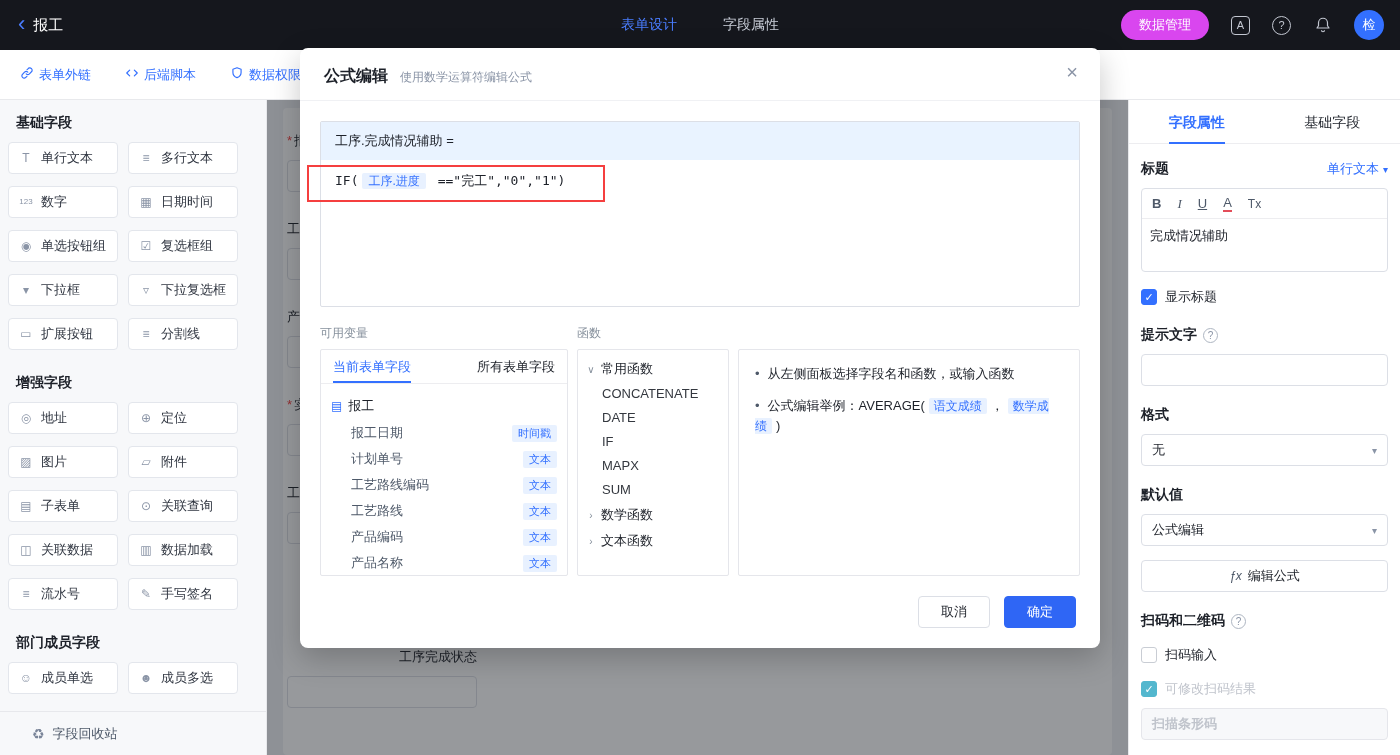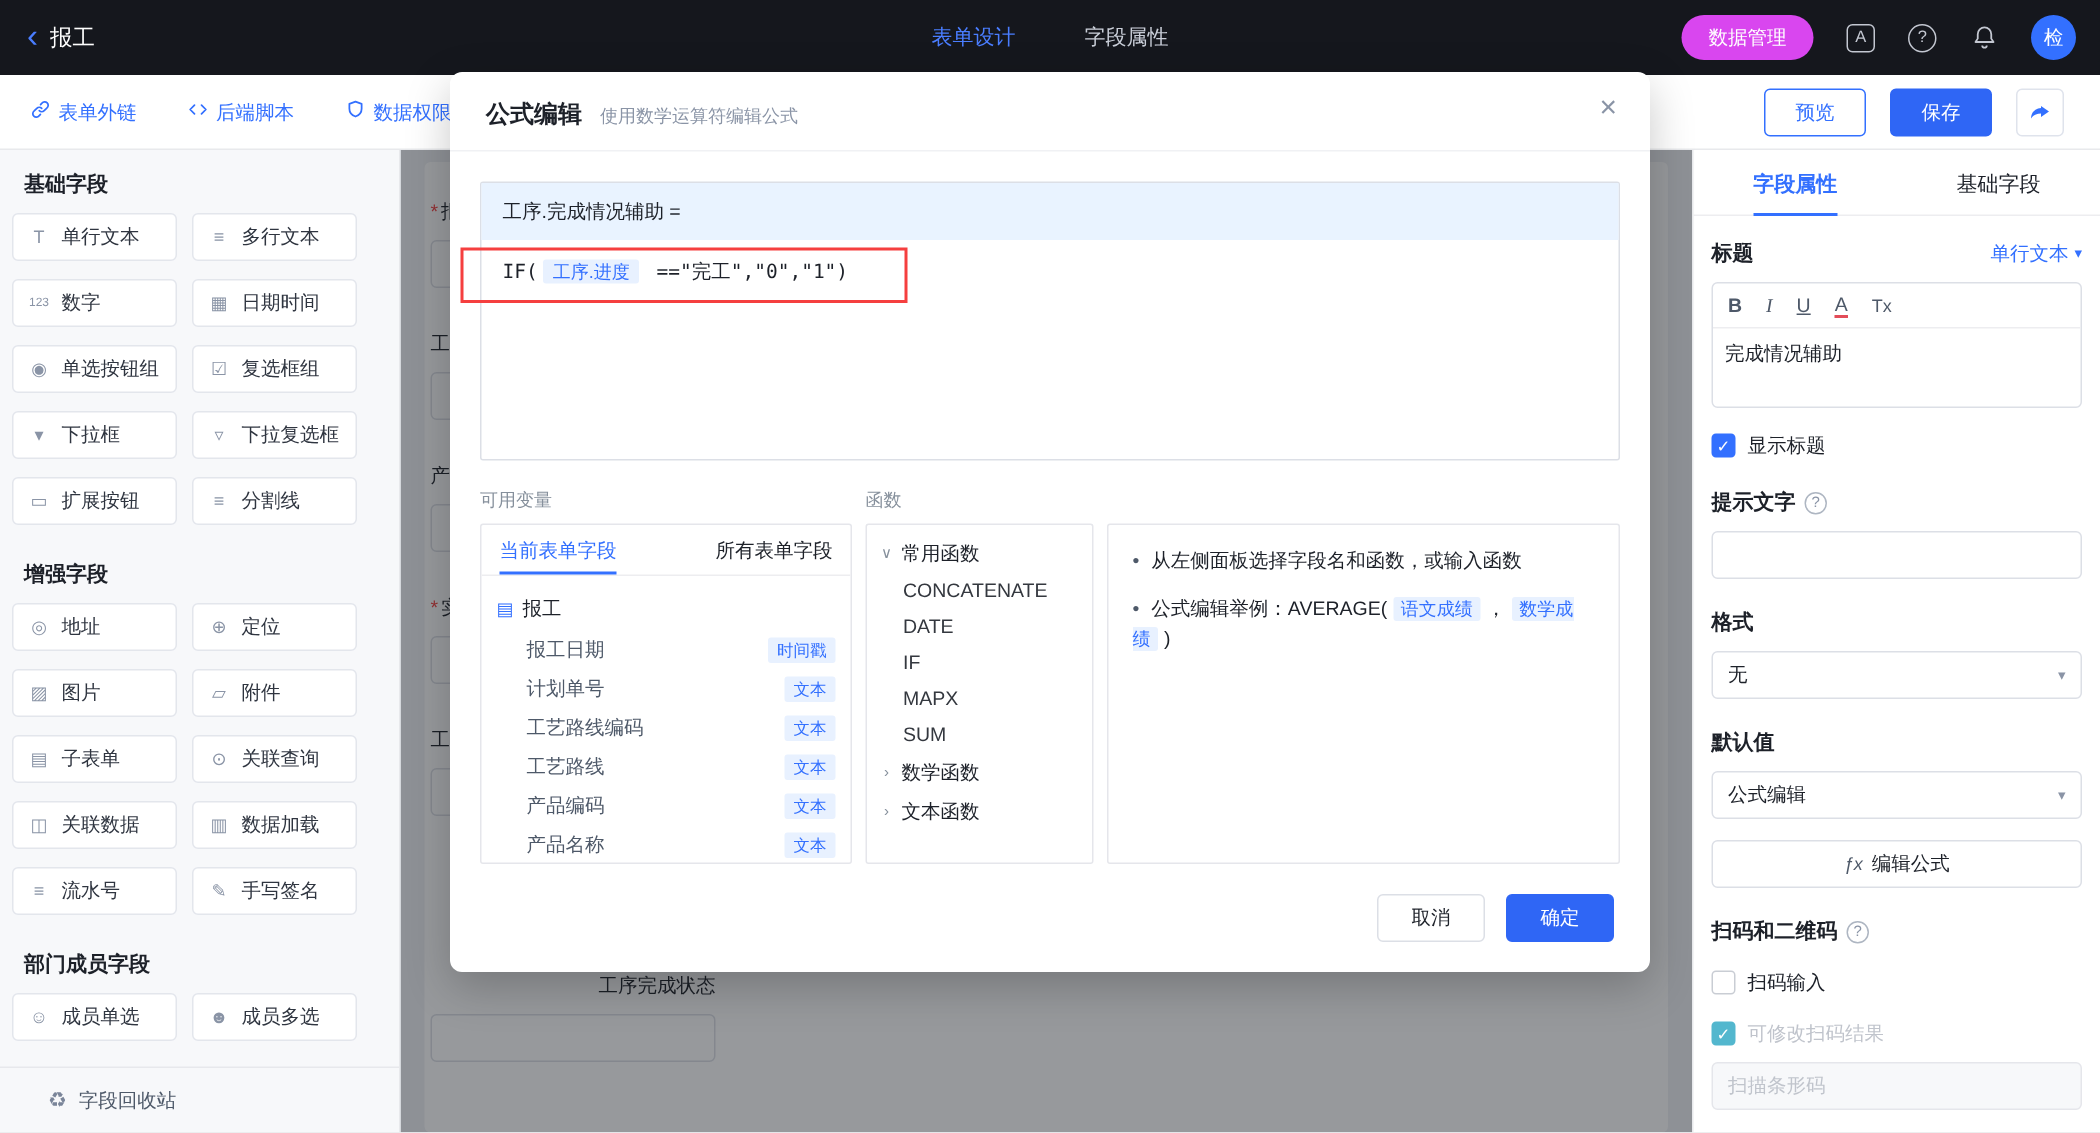--- a/index.html
+++ b/index.html
@@ -78,21 +78,21 @@
   .rt.a { border-bottom:2px solid #e34d59; line-height:14px; }
   .rt.t { font-size:12px; }
   .rich-content { height:52px; padding:8px; font-size:13px; color:#1d2129; }
   .chk-row { display:flex; align-items:center; gap:8px; font-size:13px; color:#1d2129; margin-top:16px; }
   .chk { width:16px; height:16px; border:1px solid #c9cdd4; border-radius:3px; background:#fff; display:inline-flex; align-items:center; justify-content:center; font-size:11px; color:transparent; flex:none; }
   .chk.checked { background:#3370ff; border-color:#3370ff; color:#fff; }
   .chk.checked.dis { background:#53b7ce; border-color:#53b7ce; }
   .chk-row.disabled span:last-child { color:#c0c4cc; }
   .p-label-row { display:flex; align-items:center; gap:6px; margin-top:20px; }
   .q-icon { width:15px; height:15px; border:1px solid #aeb6c2; border-radius:50%; color:#8a94a6; font-size:10px; display:inline-flex; align-items:center; justify-content:center; }
-  .p-input { height:32px; margin-top:10px; border:1px solid #dcdfe6; border-radius:4px; background:#fff; display:flex; align-items:center; padding:0 10px; font-size:13px; }
+  .p-input { height:32px; margin-top:10px; border:1px solid #dcdfe6; border-radius:4px; background:#fff; display:flex; align-items:center; padding:0 10px; font-size:13px;font-weight:bold; }
   .p-input.disabled { background:#f7f8fa; border-color:#e5e6eb; }
   .ph { color:#c0c4cc; }
   .p-select { height:32px; margin-top:10px; border:1px solid #dcdfe6; border-radius:4px; background:#fff; display:flex; align-items:center; justify-content:space-between; padding:0 10px; font-size:13px; color:#1d2129; }
   .p-select .caret { color:#8a94a6; }
   .fx-btn { width:100%; height:32px; margin-top:14px; border:1px solid #dcdfe6; border-radius:4px; background:#fff; display:flex; align-items:center; justify-content:center; gap:6px; font-size:13px; color:#1d2129; font-family:inherit; }
   .fx { color:#4e5969; font-style:italic; font-size:12px; }
 
   
   .modal { position:absolute; left:300px; top:48px; width:800px; background:#fff; border-radius:8px; box-shadow:0 10px 30px rgba(0,0,0,0.22); z-index:20; }
   .m-head { position:relative; padding:18px 24px 13px; border-bottom:1px solid #f0f1f4; display:flex; align-items:baseline; }
@@ -181,29 +181,20 @@
             </svg></span>
         <span data-interactable="false">后端脚本</span>
       </span>
       <span class="tb-item" data-interactable="true">
         <span data-interactable="false"><svg width="14" height="14" viewBox="0 0 24 24">
               <path d="M12 3l7 2.5V11c0 4.5-3 7.5-7 9-4-1.5-7-4.5-7-9V5.5z" fill="none" stroke="#3370ff" stroke-width="2" stroke-linejoin="round"></path>
             </svg></span>
         <span data-interactable="false">数据权限</span>
       </span>
     </div>
-    <div class="tb-right" data-interactable="false">
-      <button class="btn-outline" data-interactable="true">预览</button>
-      <button class="btn-primary" data-interactable="true">保存</button>
-      <span class="share-btn" data-interactable="true">
-        <svg width="16" height="16" viewBox="0 0 24 24">
-            <path d="M13 5.5L21 11l-8 5.5v-3.6c-4.5 0-7.6 1.6-10 5.1.3-6.5 4.3-10.4 10-10.6z" fill="#3370ff"></path>
-          </svg>
-      </span>
-    </div>
   </div>
 
   <div class="body" data-interactable="false">
 
     <aside class="sidebar" data-interactable="false">
       <div class="sidebar-scroll" id="field-sections" data-interactable="false">
           <div class="sec-title" data-interactable="false">基础字段</div>
           <div class="fgrid" data-interactable="false">
             <div class="fbtn" data-interactable="true">
               <span class="fic" data-interactable="false">T</span>

